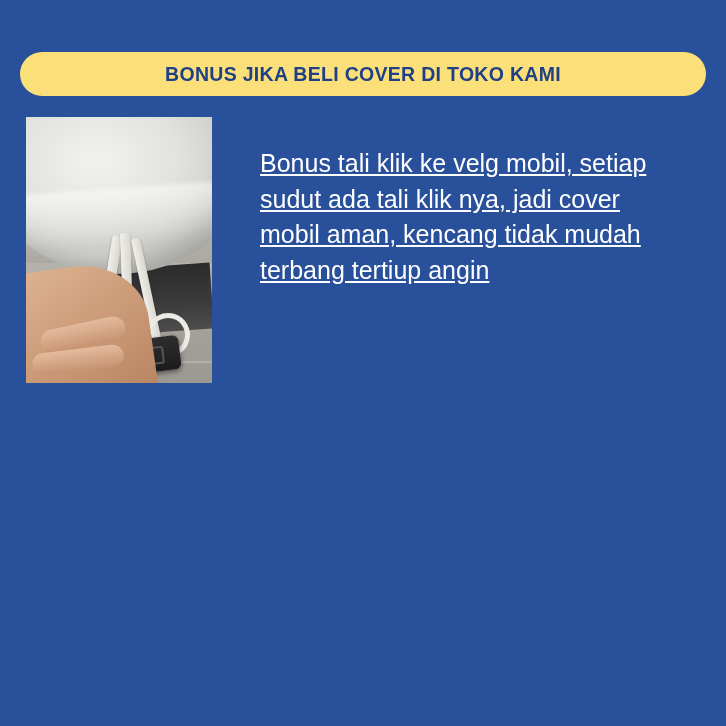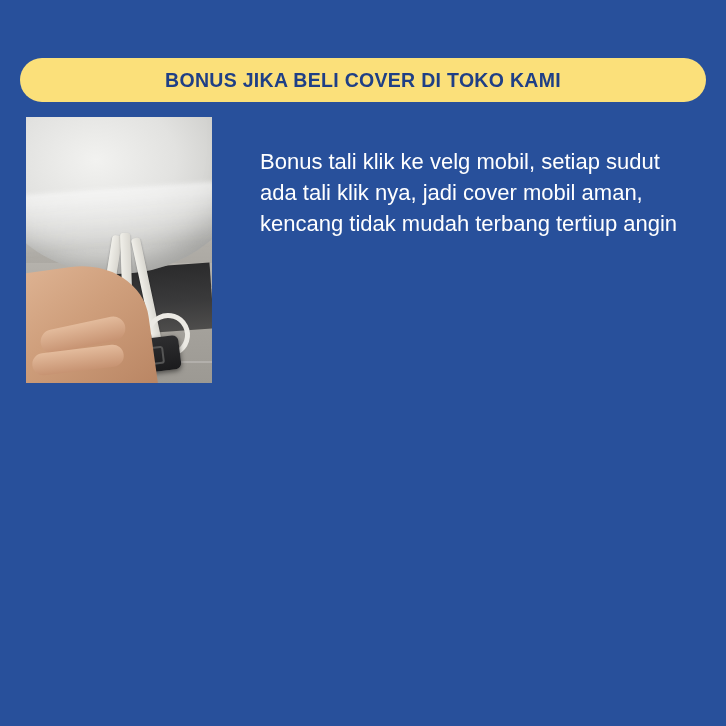--- a/index.html
+++ b/index.html
@@ -18,21 +18,21 @@
     width: 726px;
     height: 726px;
     background: #28509b;
     box-sizing: border-box;
   }
 
   
   .banner {
     position: absolute;
     left: 20px;
-    top: 58px;
+    top: 52px;
     width: 686px;
     height: 44px;
     background: #fbe07a;
     border-radius: 22px;
     display: flex;
     align-items: center;
     justify-content: center;
   }
   .banner-title {
     color: #1f3f86;
@@ -56,23 +56,24 @@
     height: 266px;
     position: relative;
     overflow: hidden;
     flex: none;
     background: #b9b9b9;
   }
   .row-2 .photo { height: 282px; }
 
   .row-text {
     color: #ffffff;
-    font-size: 22px;
+    font-size: 25px;
     line-height: 1.42;
     width: 420px;
+    text-decoration: underline;
   }
   .row-1 .row-text { margin-left: 48px; margin-top: 29px; }
   .row-2 .row-text { margin-left: 48px; margin-top: 35px; }
 
   
   .p1-bg {
     position: absolute; inset: 0;
     background:
       linear-gradient(180deg, #c9c7c2 0%, #bdbab4 28%, #b2afa9 45%, #a9a6a0 60%, #9e9b95 100%);
   }

